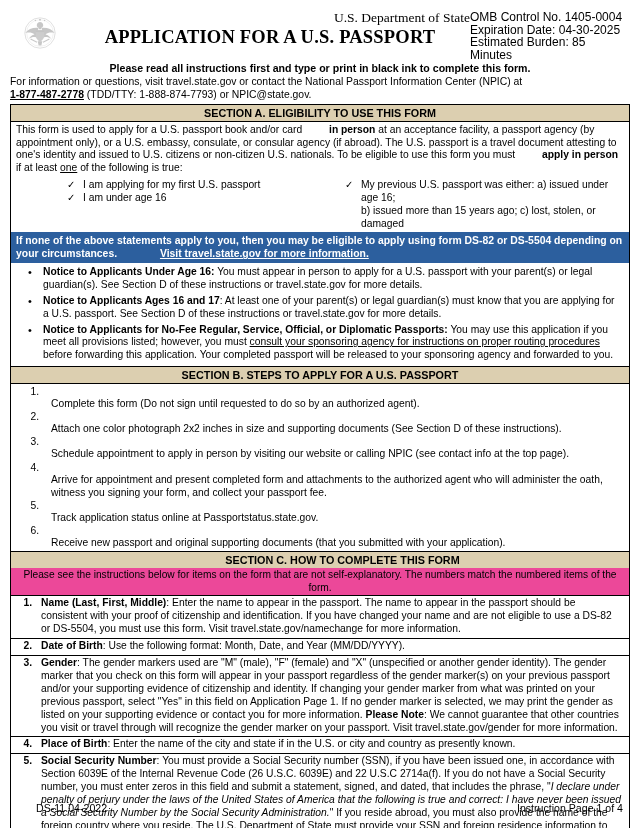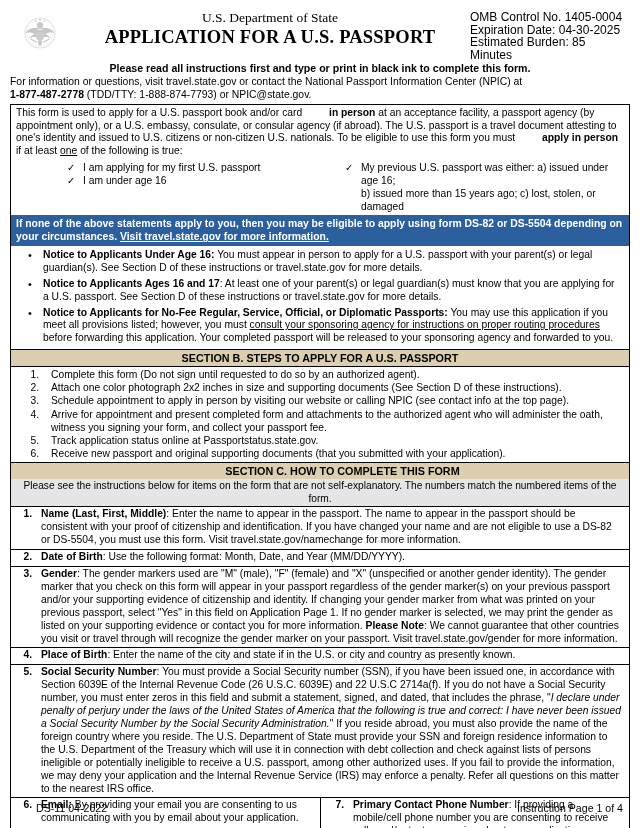--- a/index.html
+++ b/index.html
@@ -40,20 +40,21 @@
   .seal svg { opacity: 0.30; }
   .title-block {
     flex: 1 1 auto;
     text-align: center;
     padding-top: 2px;
   }
   .dept {
     font-family: "Liberation Serif", serif;
     font-size: 13.5px;
     line-height: 16px;
+    text-align: right;
   }
   .app-title {
     font-family: "Liberation Serif", serif;
     font-size: 18.5px;
     font-weight: bold;
     line-height: 22px;
     letter-spacing: 0.2px;
   }
   .omb {
     flex: 0 0 160px;
@@ -71,42 +72,42 @@
     font-size: 10.6px;
     font-weight: bold;
     line-height: 13px;
     margin-top: 2px;
   }
   .info-line {
     font-family: "Liberation Sans", sans-serif;
     font-size: 10.4px;
     line-height: 13px;
   }
-  .info-line b { font-weight: bold; }
+  .info-line b { font-weight: bold; text-decoration: underline; }
 
   
   .block {
     border: 1px solid #000000;
     box-sizing: border-box;
   }
   .block + .block { border-top: none; }
 
   .band {
     background: #dccfb0;
     text-align: center;
     font-family: "Liberation Sans", sans-serif;
     font-size: 10.8px;
     font-weight: bold;
     line-height: 14px;
     padding: 1px 0 1px 0;
     border-bottom: 1px solid #000;
   }
   .band.noborder { border-bottom: none; padding-left: 45px; }
   .band-sub {
-    background: #e5e5e5;
+    background: #ec4899;
     text-align: center;
     font-family: "Liberation Sans", sans-serif;
     font-size: 10.2px;
     line-height: 13px;
     padding: 0 2px 1px 2px;
     border-bottom: 1px solid #000;
   }
 
   .body-text {
     font-family: "Liberation Sans", sans-serif;
@@ -138,21 +139,21 @@
   
   .blue-bar {
     background: #2c5f9e;
     color: #ffffff;
     font-family: "Liberation Sans", sans-serif;
     font-size: 10.4px;
     font-weight: bold;
     line-height: 13px;
     padding: 2px 5px 3px 5px;
   }
-  .blue-bar u { text-decoration: underline; }
+  .blue-bar u { text-decoration: underline; margin-left: 40px; }
 
   
   .notices {
     padding: 3px 6px 3px 6px;
   }
   .bullet-row {
     display: flex;
     font-family: "Liberation Sans", sans-serif;
     font-size: 10.3px;
     line-height: 12.8px;
@@ -176,21 +177,21 @@
     font-family: "Liberation Sans", sans-serif;
     font-size: 10.3px;
     line-height: 13.2px;
   }
   .step-num {
     flex: 0 0 34px;
     text-align: right;
     padding-right: 12px;
     box-sizing: border-box;
   }
-  .step-txt { flex: 1 1 auto; }
+  .step-txt { flex: 1 1 auto; margin-top: 12px; }
 
   
   .item-row {
     display: flex;
     border-top: 1px solid #000;
     font-family: "Liberation Sans", sans-serif;
     font-size: 10.3px;
     line-height: 12.9px;
     padding: 1px 4px 2px 2px;
   }
@@ -278,20 +279,21 @@
   </div>
 
   <div class="read-line">Please read all instructions first and type or print in black ink to complete this form.</div>
   <div class="info-line">For information or questions, visit travel.state.gov or contact the National Passport Information Center (NPIC) at</div>
   <div class="info-line">
     <b>1-877-487-2778</b>
     <span>(TDD/TTY: 1-888-874-7793) or NPIC@state.gov.</span>
   </div>
 
   <div class="block" style="margin-top:3px;">
+    <div class="band">SECTION A. ELIGIBILITY TO USE THIS FORM</div>
 
     <div class="body-text">
       <span>This form is used to apply for a U.S. passport book and/or card </span><b>in person</b><span> at an acceptance facility, a passport agency (by appointment only), or a U.S. embassy, consulate, or consular agency (if abroad). The U.S. passport is a travel document attesting to one's identity and issued to U.S. citizens or non-citizen U.S. nationals. To be eligible to use this form you must </span><b>apply in person</b><span> if at least </span><u>one</u><span> of the following is true:</span>
     </div>
 
     <div class="checks">
       <div class="checks-col left">
         <div style="flex:0 0 16px;">
           <div class="chk">✓</div>
           <div class="chk">✓</div>

